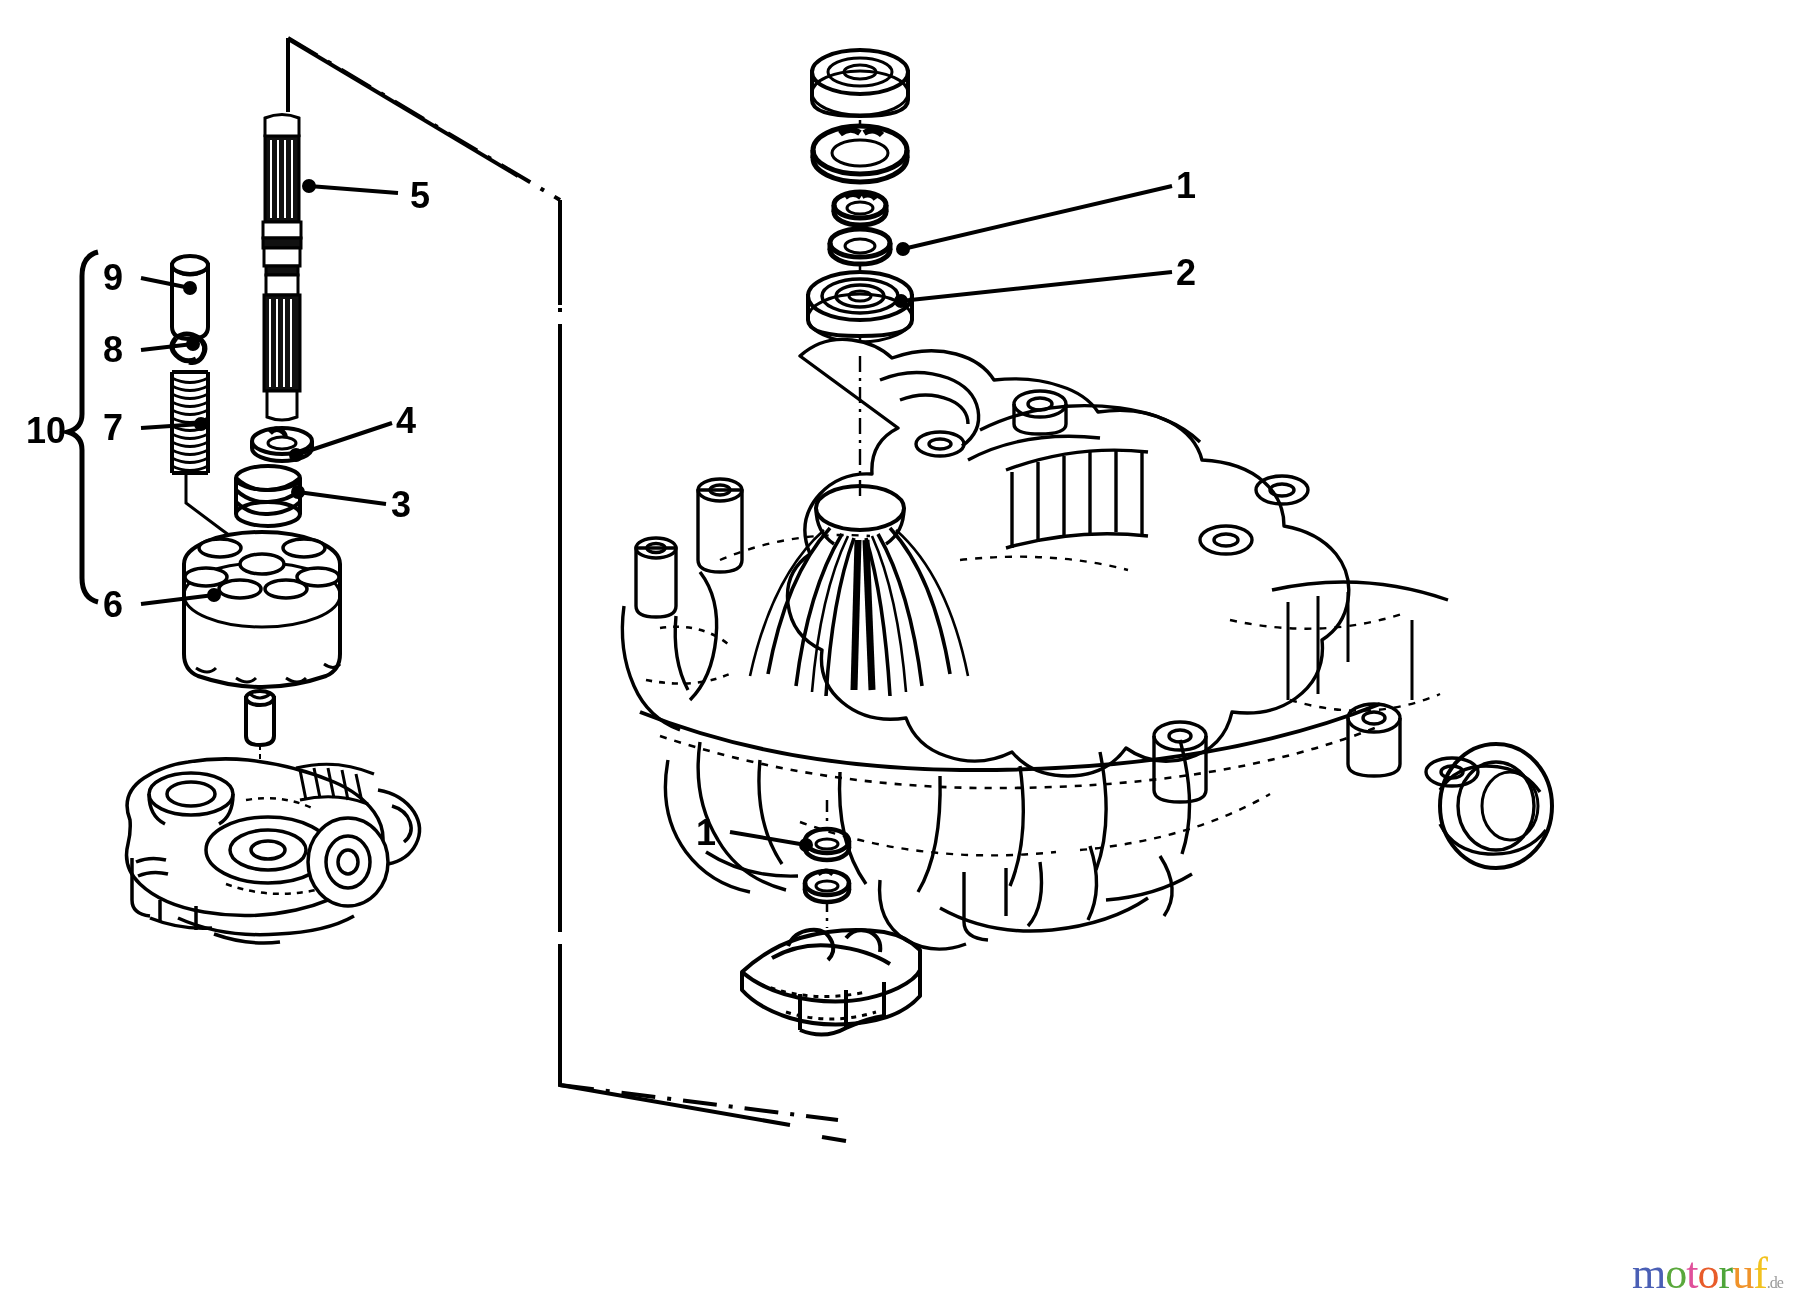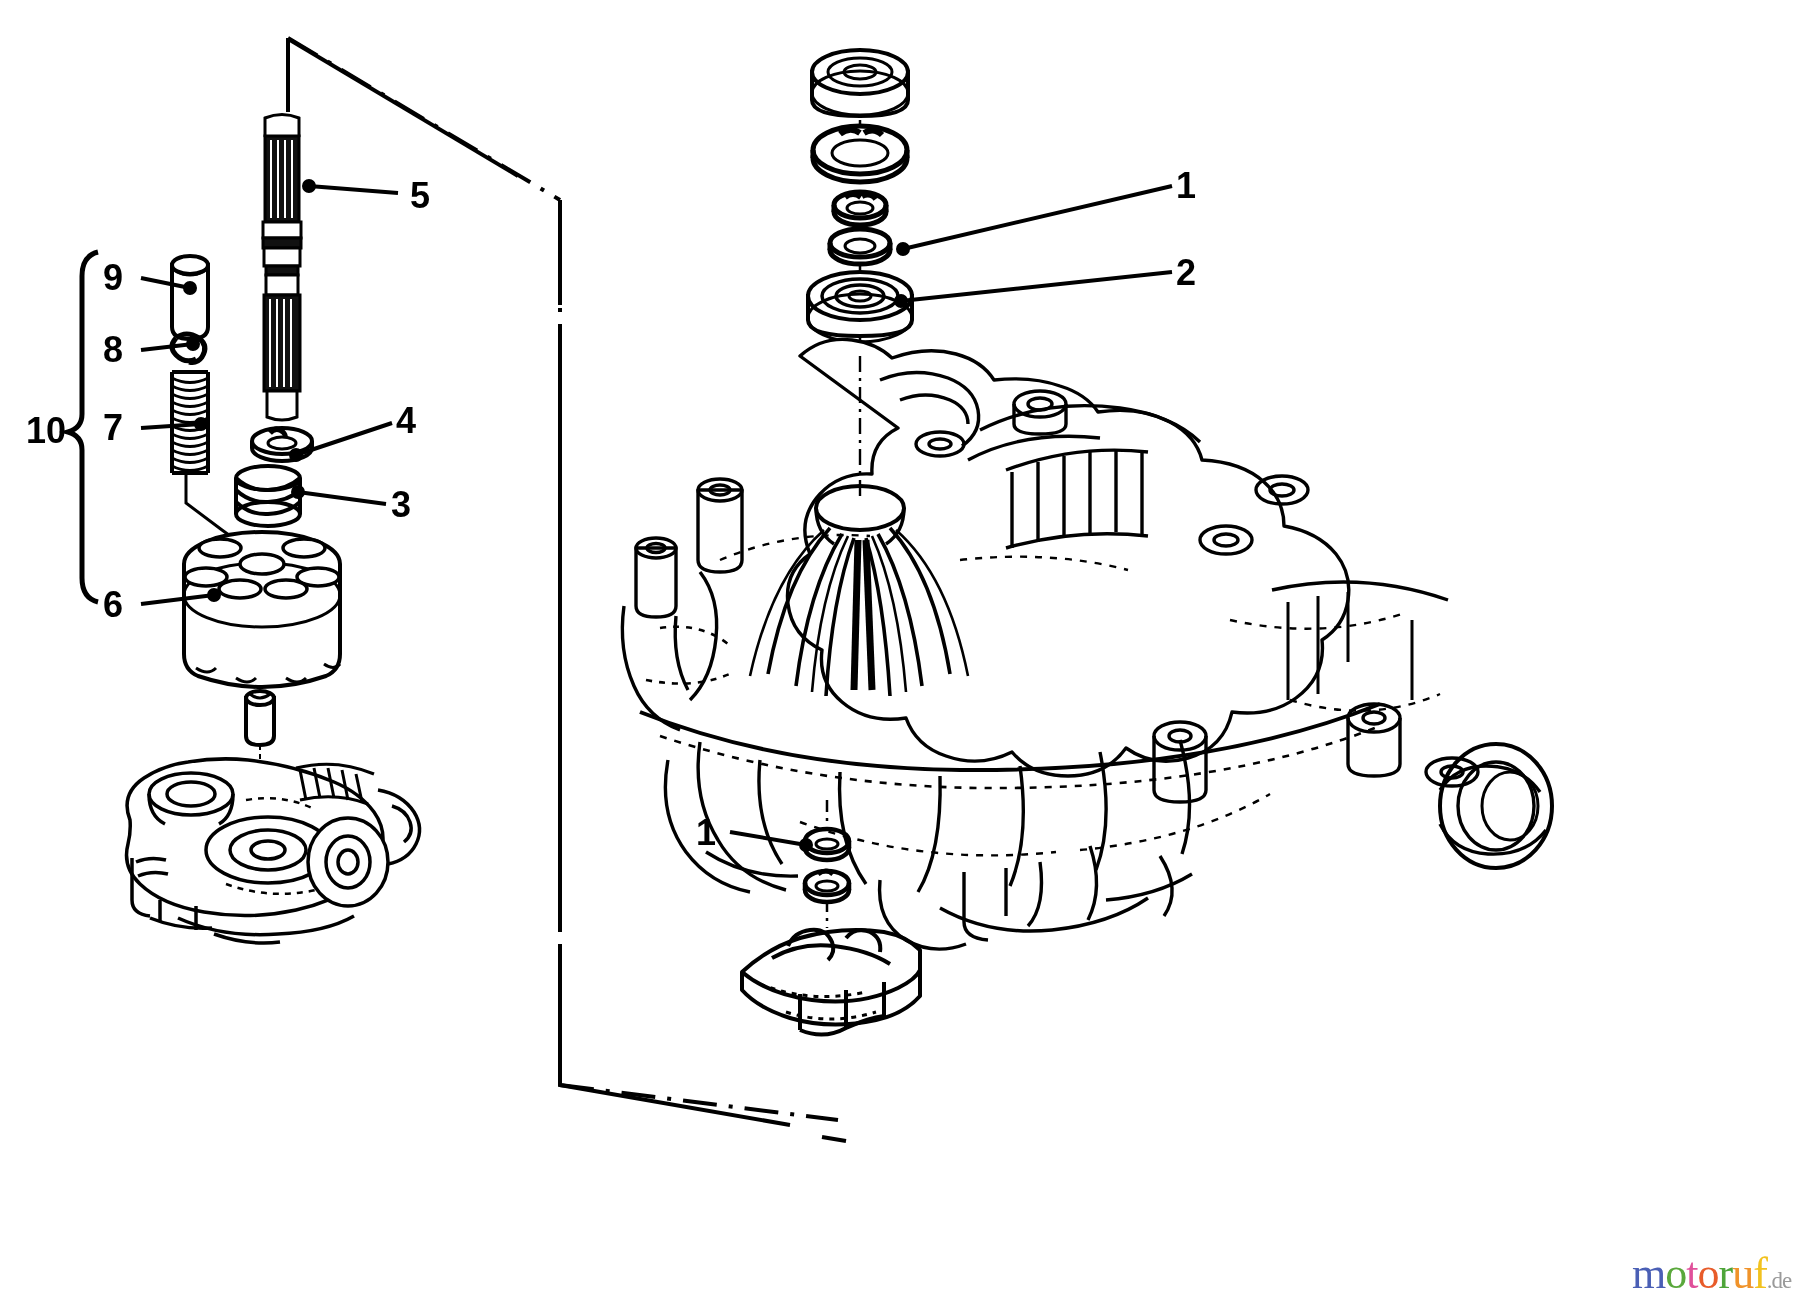--- a/index.html
+++ b/index.html
@@ -5,21 +5,21 @@
   html,body{margin:0;padding:0;background:#ffffff;}
   body{width:1800px;height:1312px;overflow:hidden;
        font-family:"Liberation Sans",sans-serif;position:relative;}
   #stage{position:absolute;left:0;top:0;width:1800px;height:1312px;background:#fff;}
   svg.layer{position:absolute;left:0;top:0;width:1800px;height:1312px;}
   .callout-num{font-family:"Liberation Sans",sans-serif;font-weight:700;
                font-size:36px;fill:#000;}
   .wm{position:absolute;font-family:"Liberation Serif",serif;font-weight:400;
       letter-spacing:-1px;}
   .wm .l{font-size:44px;}
-  .wm .d{font-size:23px;color:#9a9a9a;}
+  .wm .d{font-size:16px;color:#9a9a9a;}
 </style>
 </head>
 <body>
 
 <div id="stage">
 
   <svg class="layer" viewBox="0 0 1800 1312">
     <defs>
       <g id="ringG"></g>
     </defs>

